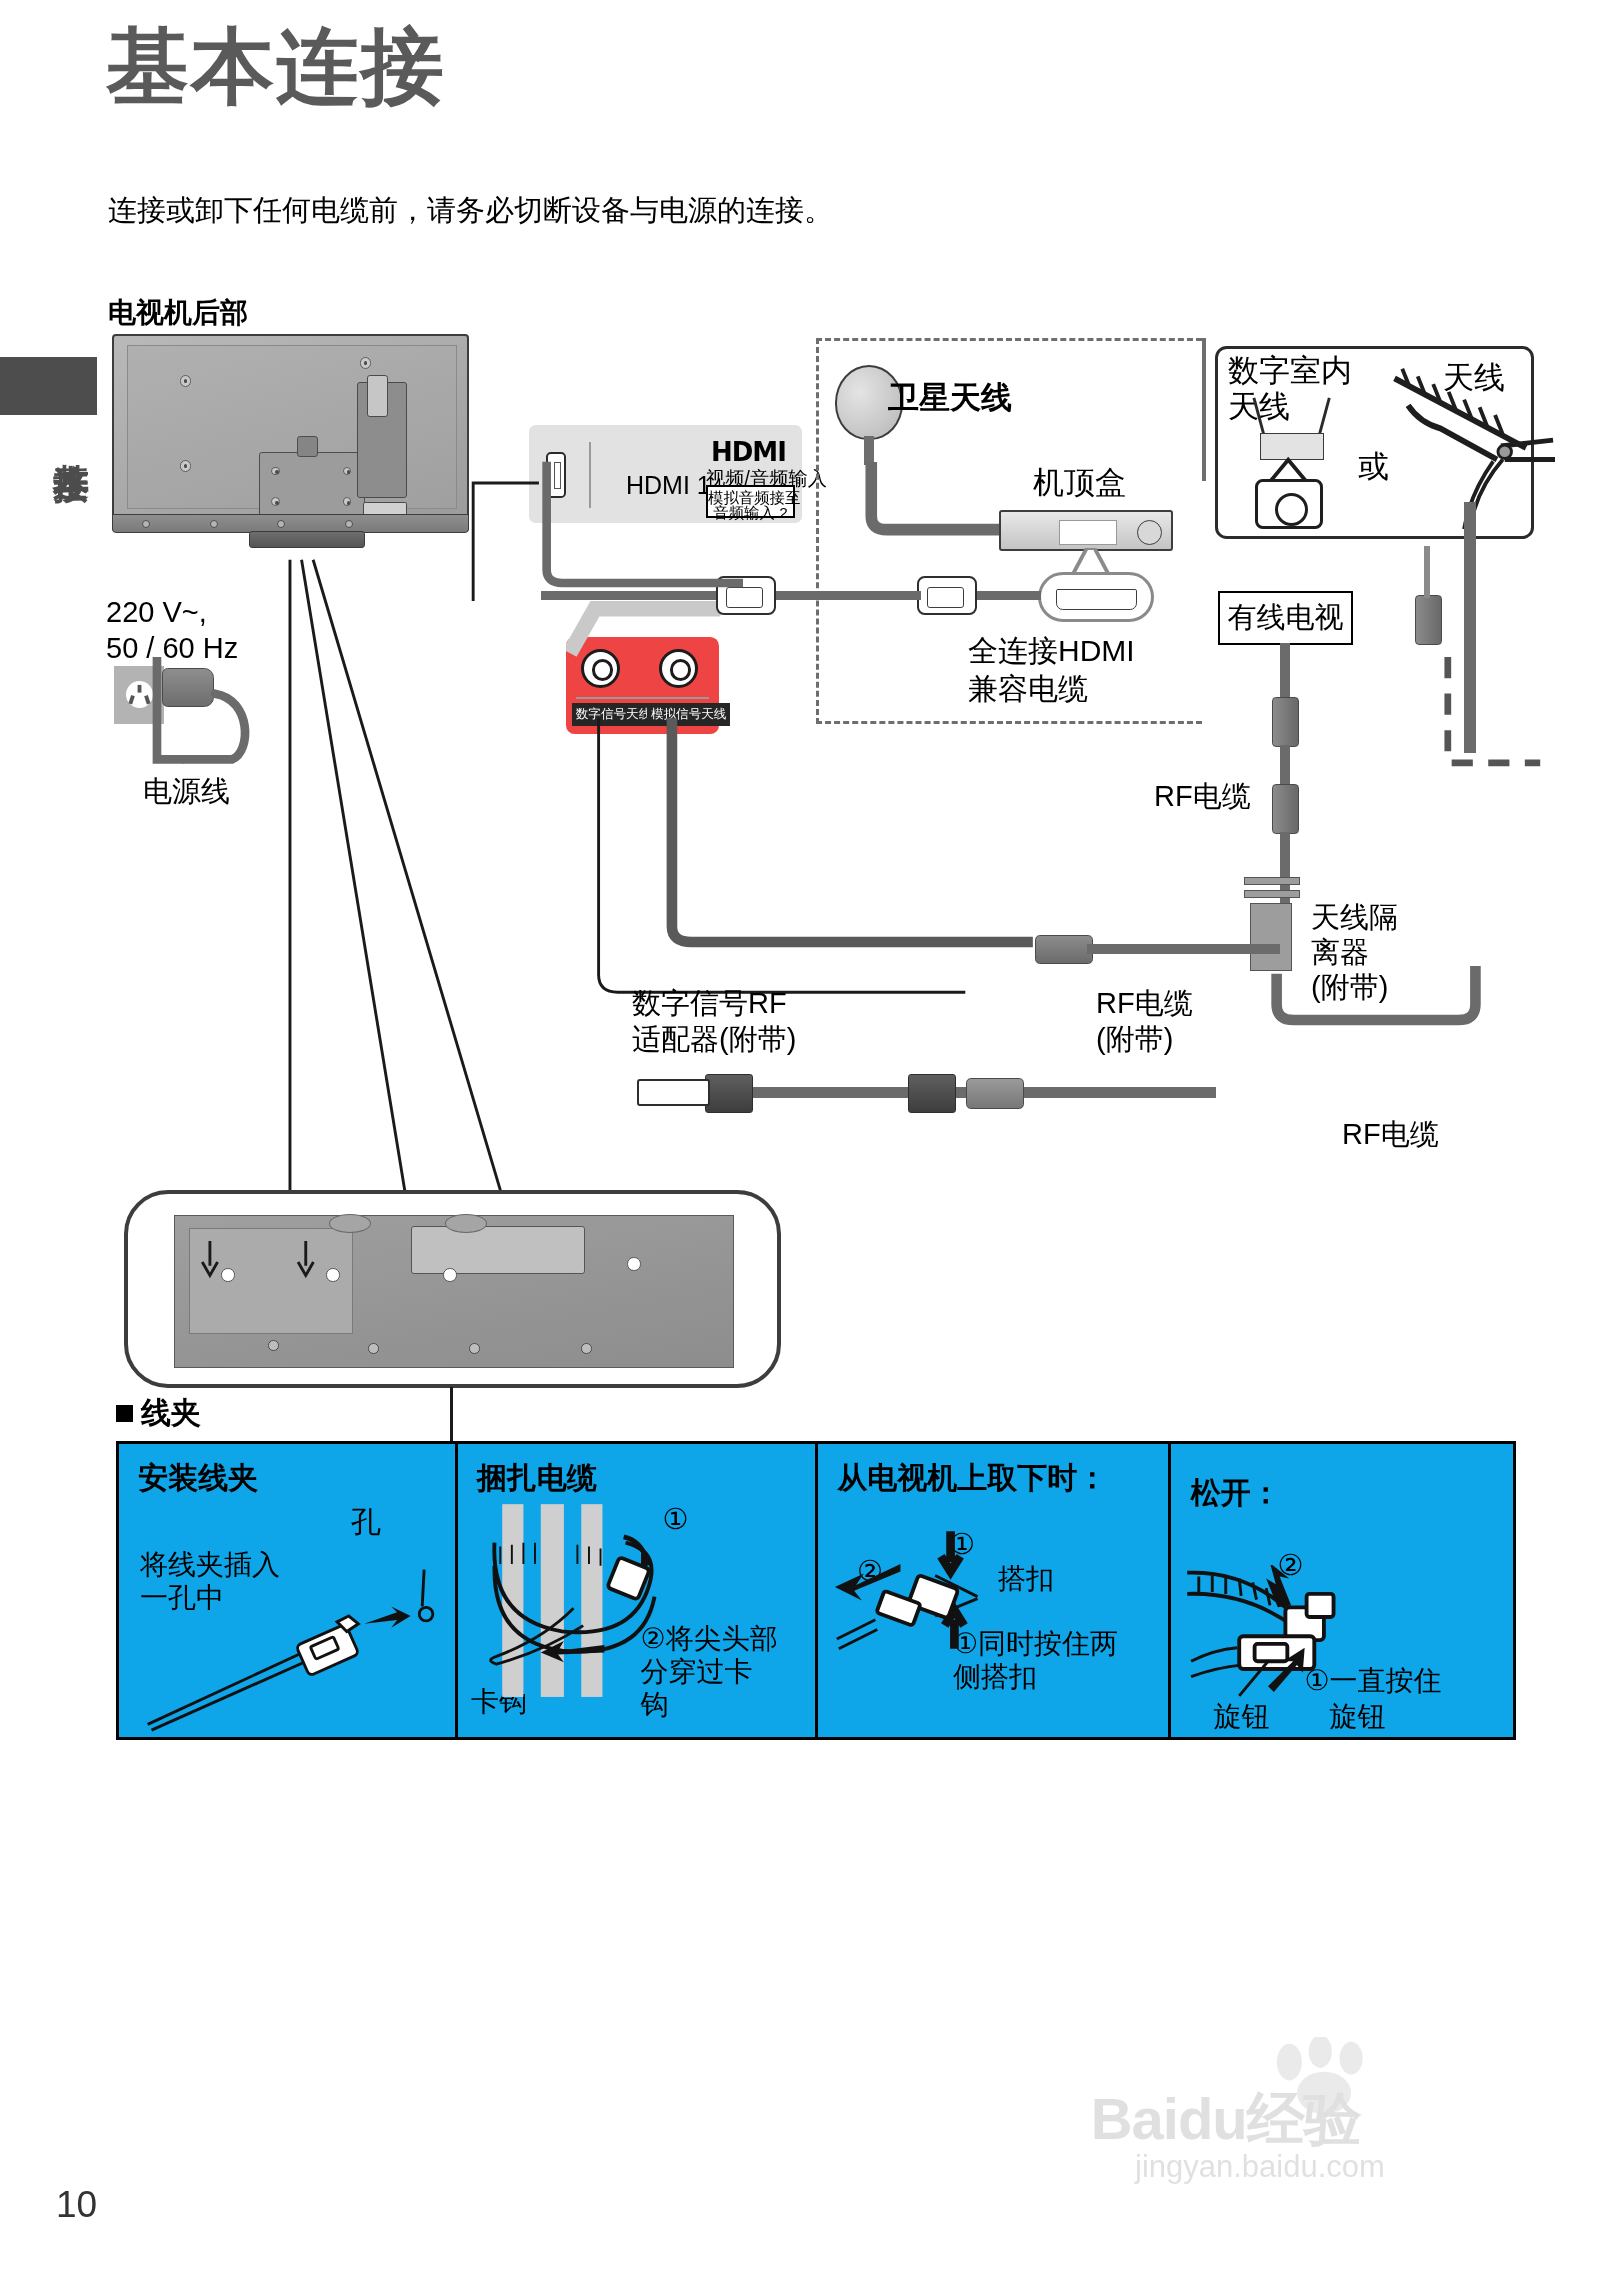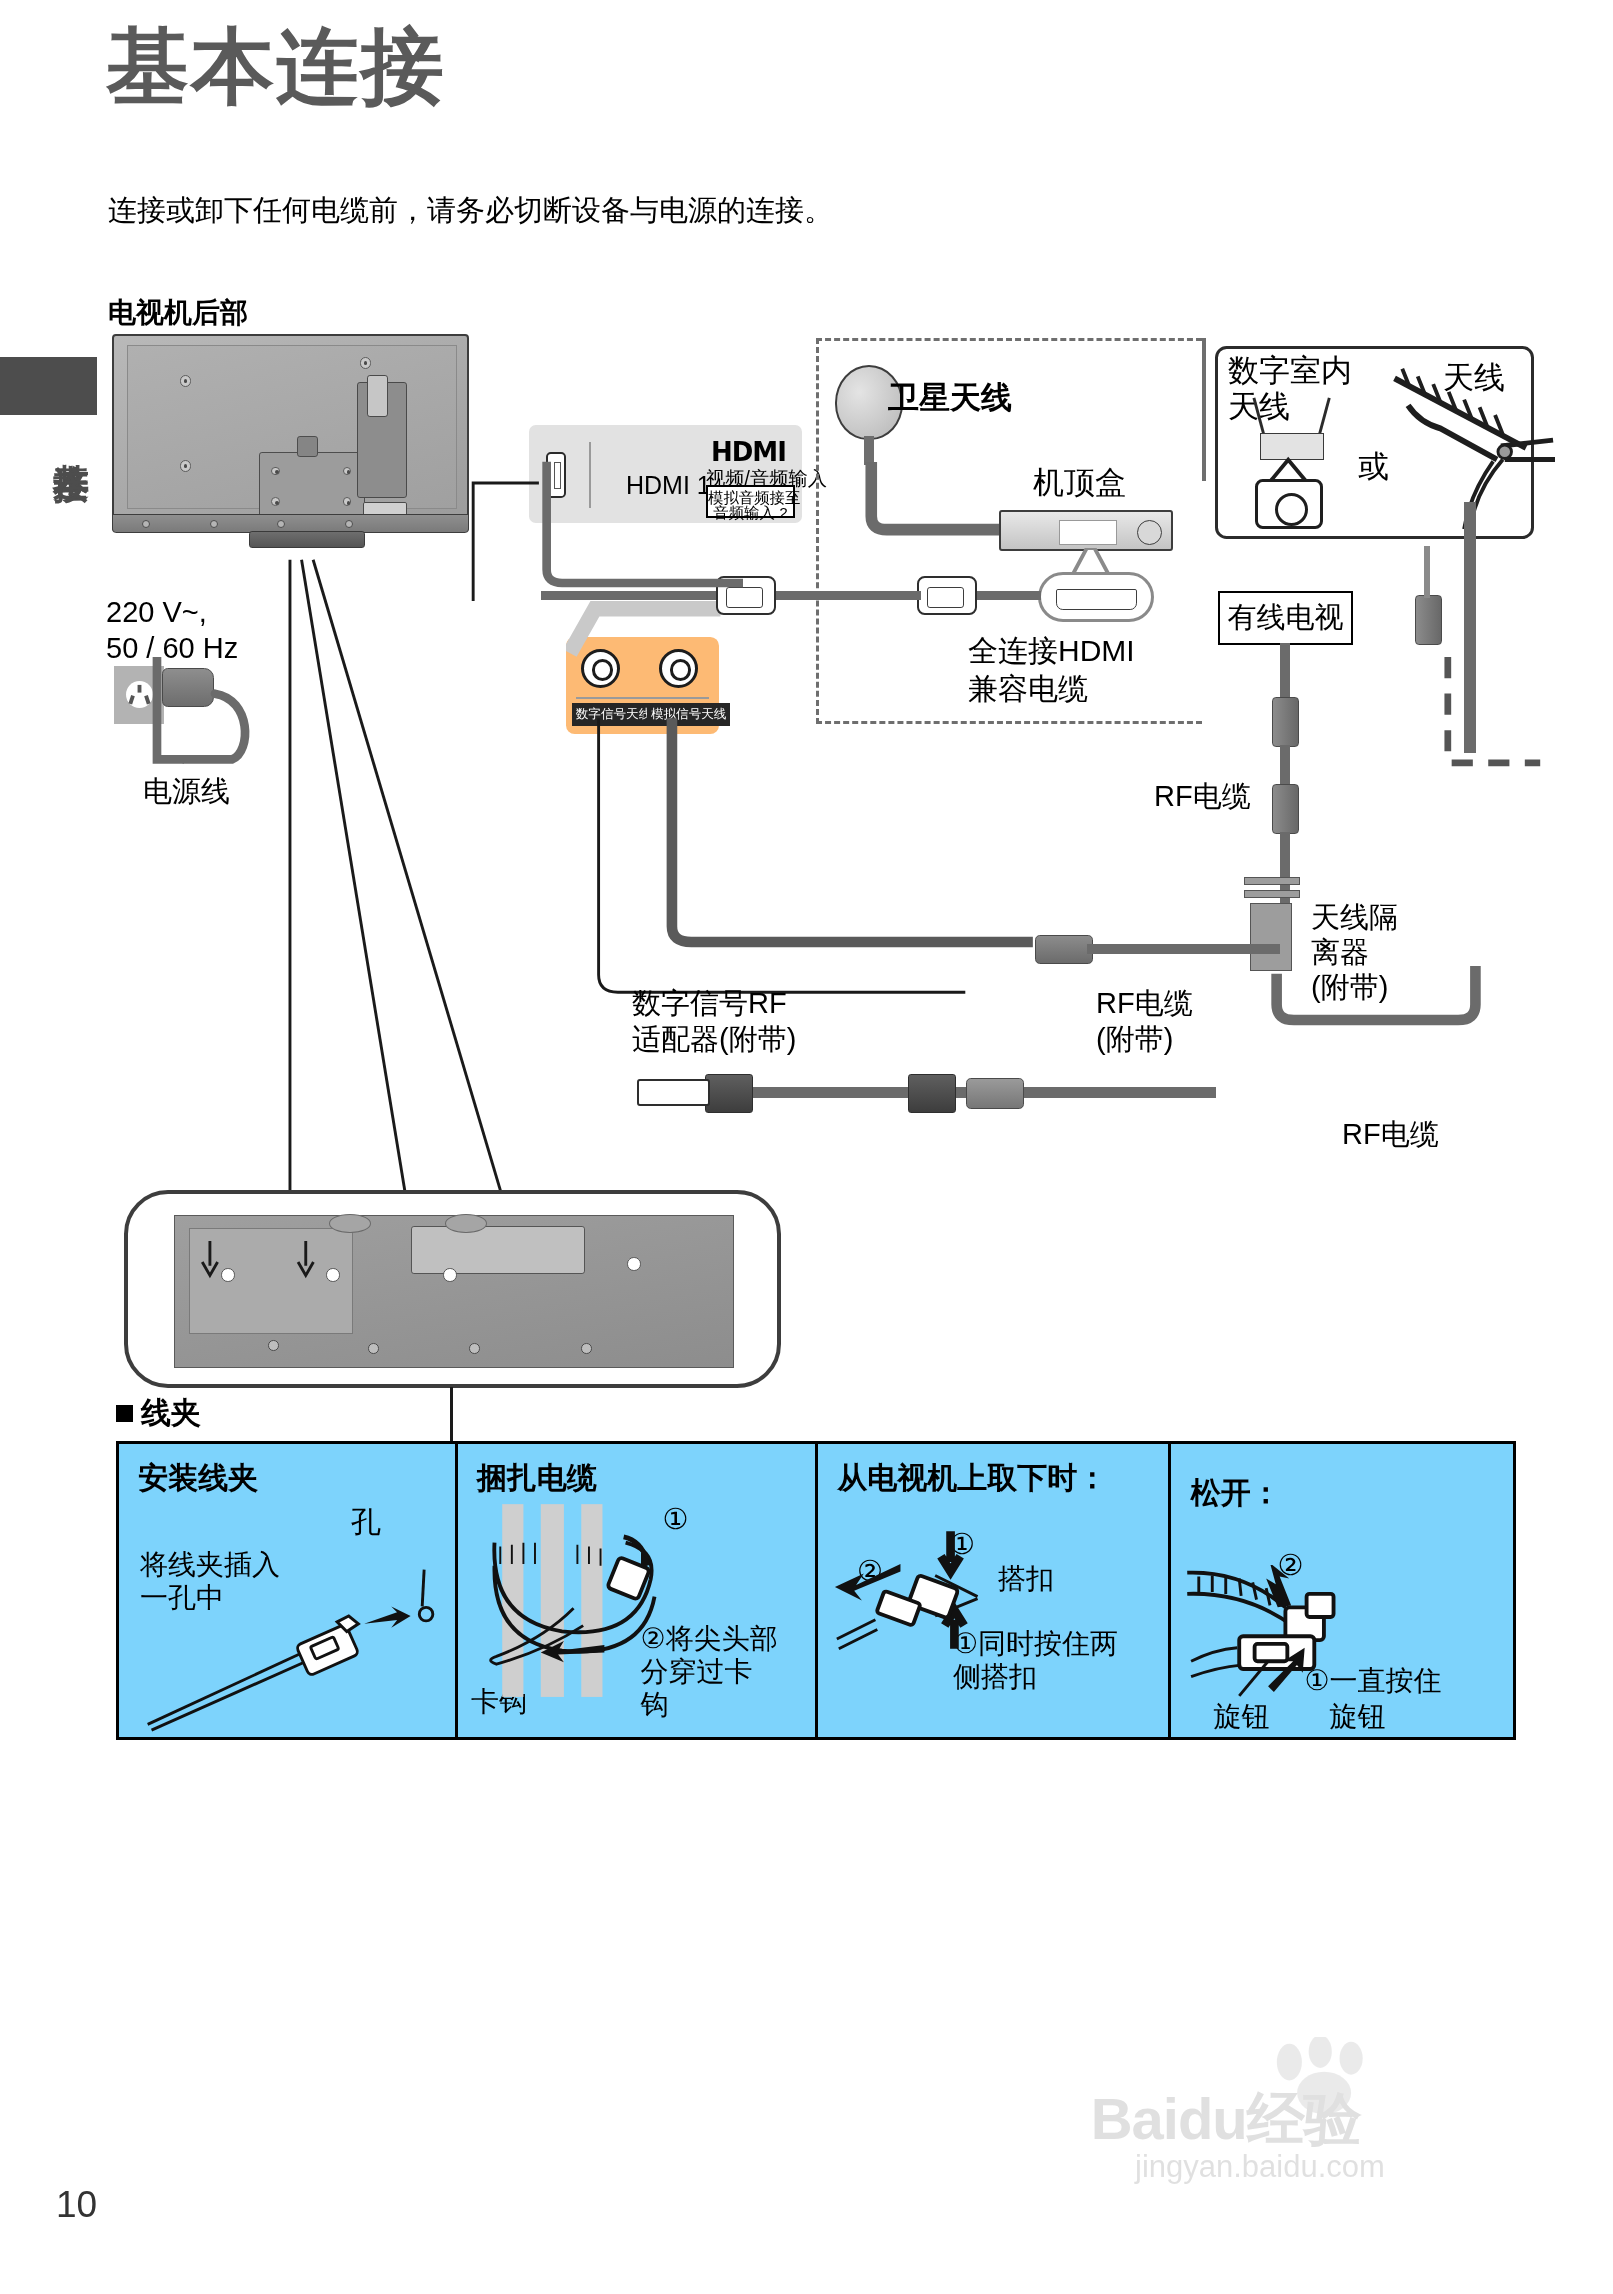--- a/index.html
+++ b/index.html
@@ -169,21 +169,21 @@
   #hdmi-analog-box {
     position:absolute; left:177px; top:60px; width:89px; height:33px;
     border:2.9px solid #000; background:#fff;
     font-size:15.4px; line-height:1.0; text-align:center; padding-top:2.9px;
     white-space:pre;
   }
 
   
   #ant-panel {
     position:absolute; left:566px; top:637px; width:153px; height:97px;
-    background:#fdba74; border-radius:8.7px;
+    background:#ef4444; border-radius:8.7px;
   }
   .ant-jack {
     position:absolute; top:11.6px; width:39px; height:39px; border-radius:50%;
     background:#fff; border:3.9px solid #1c1c1c;
   }
   .ant-jack::after {
     content:""; position:absolute; left:7.7px; top:7.7px; width:15.4px; height:15.4px;
     border:3.9px solid #1c1c1c; border-radius:50%;
   }
   #ant-jack-d { left:15.4px; }
@@ -267,21 +267,21 @@
   #clamp-heading {
     position:absolute; left:116px; top:1393px;
     font-size:30px; font-weight:bold;
   }
   #clamp-heading .bullet {
     display:inline-block; width:17.4px; height:17.4px; background:#000;
     margin-right:7.7px; vertical-align:1px;
   }
   #clamp-table {
     position:absolute; left:116px; top:1441px; width:1400px; height:299px;
-    border:3.9px solid #000; display:flex; background:#7dd3fc;
+    border:3.9px solid #000; display:flex; background:#0ea5e9;
   }
   .clamp-cell { position:relative; border-right:3.9px solid #000; height:100%; }
   .clamp-cell:last-child { border-right:none; }
   #cell-1 { width:340px; }
   #cell-2 { width:362px; }
   #cell-3 { width:355px; }
   #cell-4 { width:343px;margin-top:15px; }
   .clamp-title {
     position:absolute; left:19.3px; top:13.5px;
     font-size:30px; font-weight:bold; white-space:nowrap;

